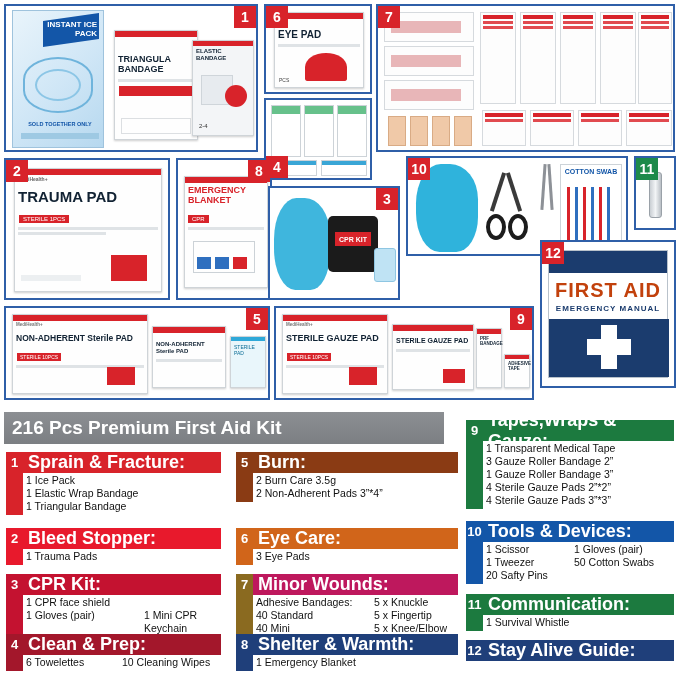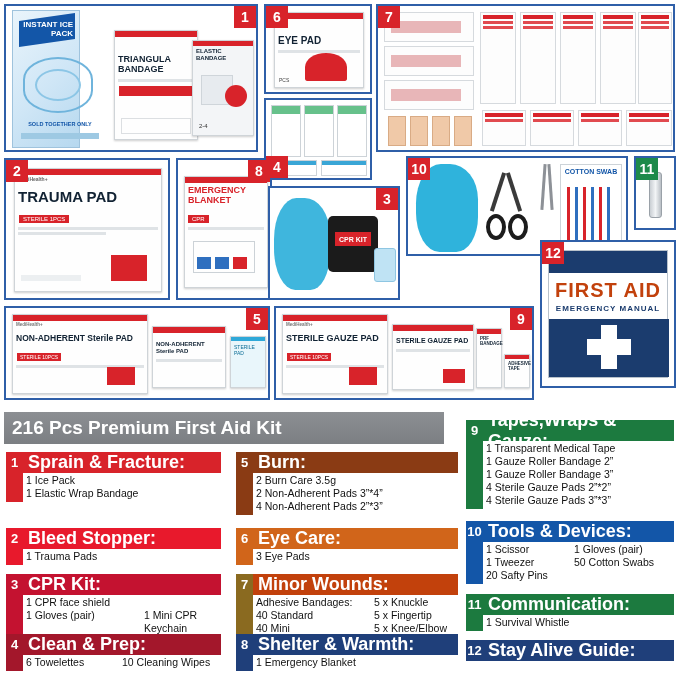--- a/index.html
+++ b/index.html
@@ -123,21 +123,21 @@
   .line .c1 { width:118px; }
   .line .c2 { flex:1; }
   .line.full .c1 { width:auto; }
 </style>
 </head>
 <body>
 
 <div class="collage">
 
   <div class="cell" style="left:4px; top:4px; width:254px; height:148px;">
-    <div class="icepack" style="left:6px; top:4px; width:68px; height:138px;">
+    <div class="icepack" style="left:6px; top:4px; width:92px; height:138px;">
       <div style="position:absolute; right:4px; top:6px; width:56px; height:26px; background:#1356a8; transform:skewY(-8deg);"></div>
       <div class="blue-title" style="position:absolute; right:6px; top:9px; width:52px; font-size:8px; color:#fff; text-align:right; line-height:9px;">INSTANT ICE PACK</div>
       <div style="position:absolute; left:10px; top:46px; width:70px; height:56px; border:2px solid #6fb4dc; border-radius:50%/40%;"></div>
       <div style="position:absolute; left:22px; top:58px; width:46px; height:32px; border:2px solid #8cc6e6; border-radius:50%;"></div>
       <div style="position:absolute; left:8px; bottom:20px; width:78px; font-size:5.5px; color:#1356a8; font-weight:bold; text-align:center;">SOLD TOGETHER ONLY</div>
       <div style="position:absolute; left:8px; bottom:8px; width:78px; height:6px; background:#9ec9e3;"></div>
     </div>
 
     <div class="prod" style="left:108px; top:24px; width:84px; height:110px;">
       <div class="hdr"></div>
@@ -153,21 +153,21 @@
       <div style="position:absolute; left:8px; top:34px; width:32px; height:30px; background:#e7ebef; border:1px solid #cfd5da;"></div>
       <div style="position:absolute; right:6px; top:44px; width:22px; height:22px; background:#d8232a; border-radius:50%;"></div>
       <div style="position:absolute; left:6px; bottom:6px; font-size:6px; color:#333;">2-4</div>
     </div>
     <div class="badge" style="right:0; top:0;">1</div>
   </div>
 
   <div class="cell" style="left:264px; top:4px; width:108px; height:90px;">
     <div class="prod" style="left:8px; top:6px; width:90px; height:76px;">
       <div class="hdr"></div>
-      <div class="ttl" style="font-size:10px; padding-top:16px;">EYE PAD</div>
+      <div class="ttl" style="font-size:10px; padding-top:10px;">EYE PAD</div>
       <div class="grayline"></div>
       <div style="position:absolute; left:30px; bottom:6px; width:42px; height:28px; background:#d8232a; border-radius:60% 60% 10% 10%;"></div>
       <div style="position:absolute; left:4px; bottom:4px; font-size:5px; color:#444;">PCS</div>
     </div>
     <div class="badge" style="left:0; top:0;">6</div>
   </div>
 
   <div class="cell" style="left:376px; top:4px; width:299px; height:148px;">
     <div style="position:absolute; left:4px; top:4px; right:4px; bottom:4px;">
       <div class="bandage-pack" style="left:2px; top:2px; width:90px; height:30px;">
@@ -384,20 +384,23 @@
       <div class="cat-num" style="background:#d8232a;">1</div>
       <div class="cat-name" style="background:#d8232a;">Sprain &amp; Fracture:</div>
     </div>
     <div class="cat-body" style="border-left-color:#d8232a;">
       <div class="line full">
           <span class="c1">1 Ice Pack</span>
         </div>
       <div class="line full">
           <span class="c1">1 Elastic Wrap Bandage</span>
         </div>
+      <div class="line full">
+          <span class="c1">1 Triangular Bandage</span>
+        </div>
     </div>
   </div>
 
   <div class="cat" style="left:6px; top:120px; width:215px;">
     <div class="cat-head">
       <div class="cat-num" style="background:#e8192c;">2</div>
       <div class="cat-name" style="background:#e8192c;">Bleed Stopper:</div>
     </div>
     <div class="cat-body" style="border-left-color:#e8192c;">
       <div class="line full">
@@ -440,42 +443,39 @@
       <div class="cat-num" style="background:#8a3b14;">5</div>
       <div class="cat-name" style="background:#8a3b14;">Burn:</div>
     </div>
     <div class="cat-body" style="border-left-color:#8a3b14;">
       <div class="line full">
           <span class="c1">2 Burn Care 3.5g</span>
         </div>
       <div class="line full">
           <span class="c1">2 Non-Adherent Pads 3”*4”</span>
         </div>
-      <div class="line full">
-          <span class="c1">4 Non-Adherent Pads 2”*3”</span>
-        </div>
     </div>
   </div>
 
   <div class="cat" style="left:236px; top:120px; width:222px;">
     <div class="cat-head">
       <div class="cat-num" style="background:#d1651a;">6</div>
       <div class="cat-name" style="background:#d1651a;">Eye Care:</div>
     </div>
     <div class="cat-body" style="border-left-color:#d1651a;">
       <div class="line full">
           <span class="c1">3 Eye Pads</span>
         </div>
     </div>
   </div>
 
   <div class="cat" style="left:236px; top:166px; width:222px;">
     <div class="cat-head">
       <div class="cat-num" style="background:#8a6a20;">7</div>
-      <div class="cat-name" style="background:#c2410c;">Minor Wounds:</div>
+      <div class="cat-name" style="background:#be185d;">Minor Wounds:</div>
     </div>
     <div class="cat-body" style="border-left-color:#8a6a20;">
       <div class="line">
           <span class="c1">Adhesive Bandages:</span>
           <span class="c2">5 x Knuckle</span>
         </div>
       <div class="line">
           <span class="c1">40 Standard</span>
           <span class="c2">5 x Fingertip</span>
         </div>
@@ -501,21 +501,21 @@
   <div class="cat" style="left:466px; top:12px; width:208px;">
     <div class="cat-head">
       <div class="cat-num" style="background:#1c7a3f;">9</div>
       <div class="cat-name" style="background:#1c7a3f;">Tapes,Wraps &amp; Gauze:</div>
     </div>
     <div class="cat-body" style="border-left-color:#1c7a3f;">
       <div class="line full">
           <span class="c1">1 Transparent Medical Tape</span>
         </div>
       <div class="line full">
-          <span class="c1">1 Gauze Roller Bandage 2”</span>
+          <span class="c1">3 Gauze Roller Bandage 2”</span>
         </div>
       <div class="line full">
           <span class="c1">1 Gauze Roller Bandage 3”</span>
         </div>
       <div class="line full">
           <span class="c1">4 Sterile Gauze Pads 2”*2”</span>
         </div>
       <div class="line full">
           <span class="c1">4 Sterile Gauze Pads 3”*3”</span>
         </div>

